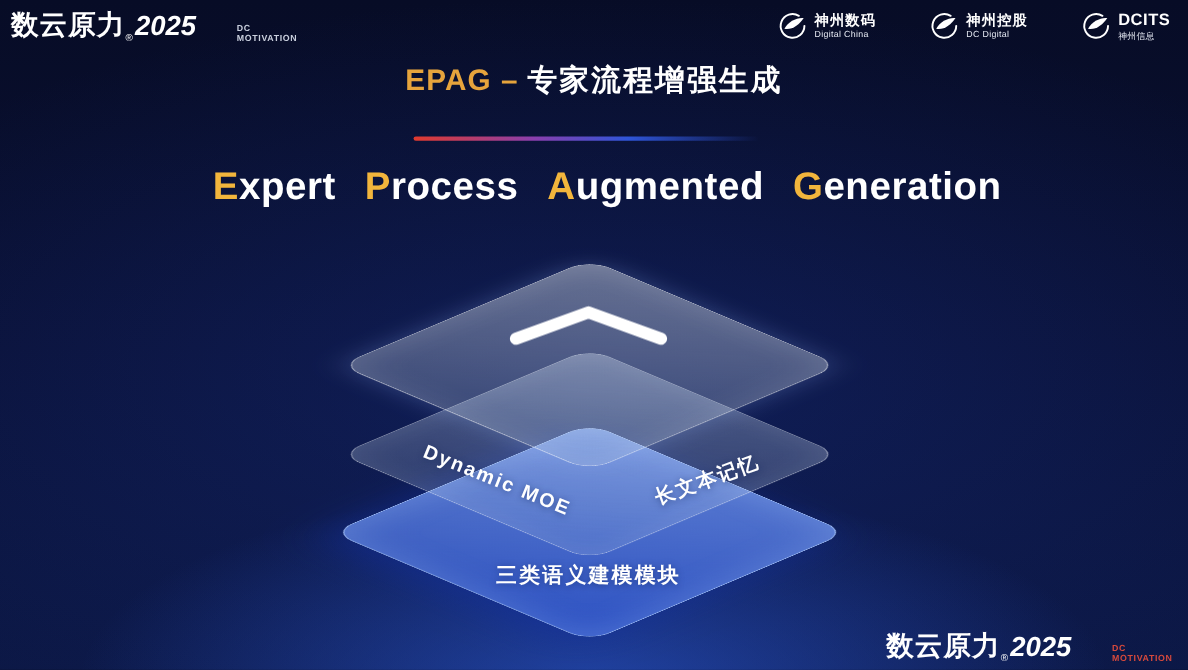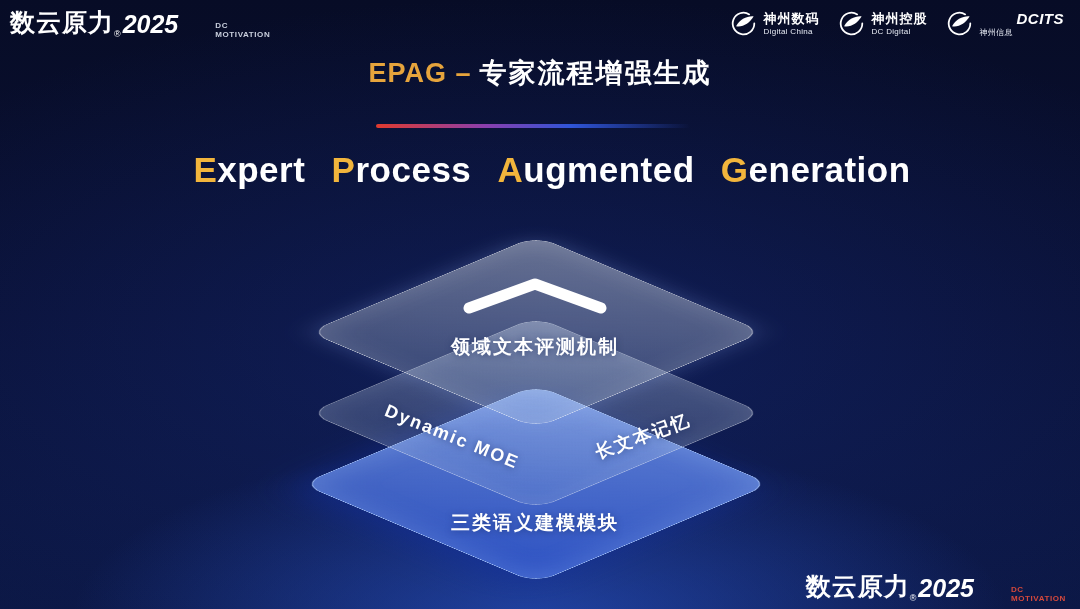--- a/index.html
+++ b/index.html
@@ -21,27 +21,27 @@
   .brand-sub span { font-size:8px; font-weight:bold; letter-spacing:0.6px; color:#c9cfdd;padding-left:32px; }
   .brand-topleft { position:absolute; left:10px; top:6px; }
   .footer-brand { position:absolute; right:14px; bottom:6px; }
   .footer-brand .brand-sub span { color:#d6493c; }
 
   
   .live-label { position:absolute; left:10px; top:58px; color:#fff; font-size:21px; font-weight:bold; letter-spacing:1px; }
   .header-title { position:absolute; top:55px; left:0; width:100%; text-align:center; font-size:27px; font-weight:bold; color:#fff; letter-spacing:2px; }
   .header-title .accent { color:#e6a43c; margin-right:8px; letter-spacing:1px; }
 
-  .partners { position:absolute; top:10px; right:16px; display:flex; gap:18px; align-items:center; }
+  .partners { position:absolute; top:10px; right:16px; display:flex; gap:48px; align-items:center; }
   .partner { display:flex; align-items:center; gap:7px; color:#fff; }
   .partner-icon svg { width:27px; height:27px; display:block; }
   .partner-text { display:flex; flex-direction:column; line-height:1.2; }
   .partner-name { font-size:13px; font-weight:bold; letter-spacing:1px; }
   .partner-sub { font-size:8px; color:#e8ecf5; letter-spacing:0.3px; }
-  .partner.dcits .partner-name { font-style:italic; font-size:15px; letter-spacing:0.5px;margin-left:37px; }
+  .partner.dcits .partner-name { font-size:15px; letter-spacing:0.5px; }
 
   
   .divider { position:absolute; top:124px; left:376px; width:314px; height:4px; border-radius:2px;
     background:linear-gradient(90deg,#e03a2e 0%,#8a3fae 35%,#2f55d8 62%,rgba(47,85,216,0) 100%); }
   .main-title { position:absolute; top:150px; left:0; width:100%; text-align:center; font-size:35px; font-weight:600; color:#fff; letter-spacing:0.5px;padding-left:12px; }
   .main-title .word { margin:0 8px; white-space:nowrap; }
   .main-title .initial { color:#f2b53c; }
 
   
   .layer { position:absolute; left:535px; }
@@ -147,21 +147,20 @@
   <div class="layer layer-bottom">
     <div class="face"></div>
   </div>
 
   <div class="chevron">
     <svg width="150" height="44" viewBox="0 0 150 44">
       <polyline points="9,33 75,9 141,33" fill="none" stroke="#fff" stroke-width="11" stroke-linecap="round" stroke-linejoin="round"></polyline>
     </svg>
   </div>
 
-  <div class="stack-label label-top">领域文本评测机制</div>
   <div class="stack-label label-mid-left">Dynamic MOE</div>
   <div class="stack-label label-mid-right">长文本记忆</div>
   <div class="stack-label label-bottom">三类语义建模模块</div>
 
   <div class="brand footer-brand">
     <span class="brand-name">数云原力</span>
       <sup class="brand-reg">®</sup>
       <span class="brand-year">2025</span>
     <span class="brand-sub">
       <span>DC</span>

